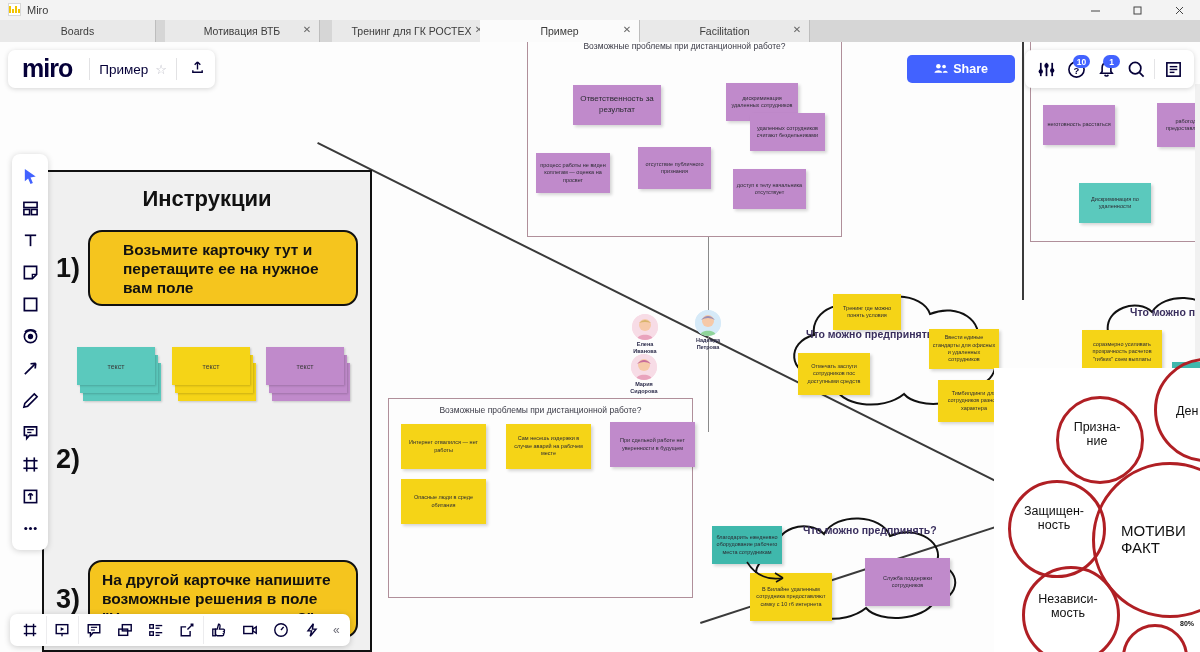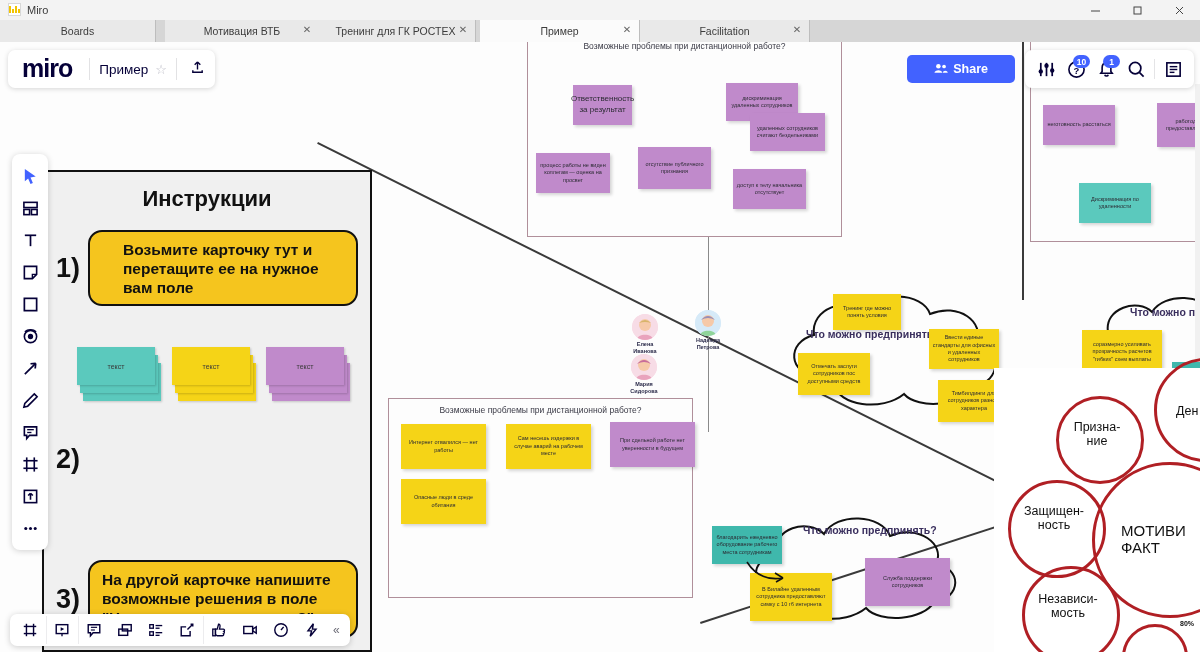--- a/index.html
+++ b/index.html
@@ -130,21 +130,21 @@
 </div>
 
 <div class="tabstrip">
   <div class="tab inactive" style="left:0px;width:156px;">
     <span class="tlabel">Boards</span>
   </div>
   <div class="tab inactive" style="left:165px;width:155px;">
     <span class="tlabel">Мотивация ВТБ</span>
     <span class="tclose">✕</span>
   </div>
-  <div class="tab inactive" style="left:316px;width:160px;justify-content:center;">
+  <div class="tab inactive" style="left:332px;width:160px;justify-content:center;">
     <span class="tlabel">Тренинг для ГК РОСТЕХ</span>
     <span class="tclose">✕</span>
   </div>
   <div class="tab active" style="left:480px;width:160px;">
     <span class="tlabel">Пример</span>
     <span class="tclose">✕</span>
   </div>
   <div class="tab inactive" style="left:640px;width:170px;">
     <span class="tlabel">Facilitation</span>
     <span class="tclose">✕</span>
@@ -154,21 +154,21 @@
 <div class="canvas">
   <div class="canvas-bg"></div>
 
   <div class="diag" style="left:318px;top:100px;width:1100px;height:1.5px;transform:rotate(26.5deg);"></div>
   <div class="diag" style="left:700px;top:580px;width:700px;height:1.5px;transform:rotate(-18deg);"></div>
   <div class="diag" style="left:1022px;top:-42px;width:1.5px;height:300px;"></div>
   <div class="diag" style="left:708px;top:-10px;width:1.2px;height:400px;background:#8a8a8a;"></div>
 
   <div class="frame" style="left:527px;top:-8px;width:315px;height:203px;border:1.5px solid #b08f9a;">
     <div class="frame-title">Возможные проблемы при дистанционной работе?</div>
-    <div class="note big" style="left:45px;top:50px;width:59px;height:40px;background:#C08ACB;">Ответственность за результат</div>
+    <div class="note big" style="left:45px;top:50px;width:88px;height:40px;background:#C08ACB;">Ответственность за результат</div>
     <div class="note" style="left:8px;top:118px;width:74px;height:40px;background:#C08ACB;">процесс работы не виден коллегам — оценка на просвет</div>
     <div class="note" style="left:110px;top:112px;width:73px;height:42px;background:#C08ACB;">отсутствие публичного признания</div>
     <div class="note" style="left:198px;top:48px;width:72px;height:38px;background:#C08ACB;">дискриминация удаленных сотрудников</div>
     <div class="note" style="left:222px;top:78px;width:75px;height:38px;background:#C08ACB;">удаленных сотрудников считают бездельниками</div>
     <div class="note" style="left:205px;top:134px;width:73px;height:40px;background:#C08ACB;">доступ к телу начальника отсутствует</div>
   </div>
 
   <div class="frame" style="left:1030px;top:-12px;width:180px;height:212px;border:1.5px solid #b08f9a;border-right:none;">
     <div class="note" style="left:12px;top:74px;width:72px;height:40px;background:#C08ACB;">неготовность расстаться</div>
     <div class="note" style="left:126px;top:72px;width:72px;height:44px;background:#C08ACB;">работодатель предоставляет аванс</div>

